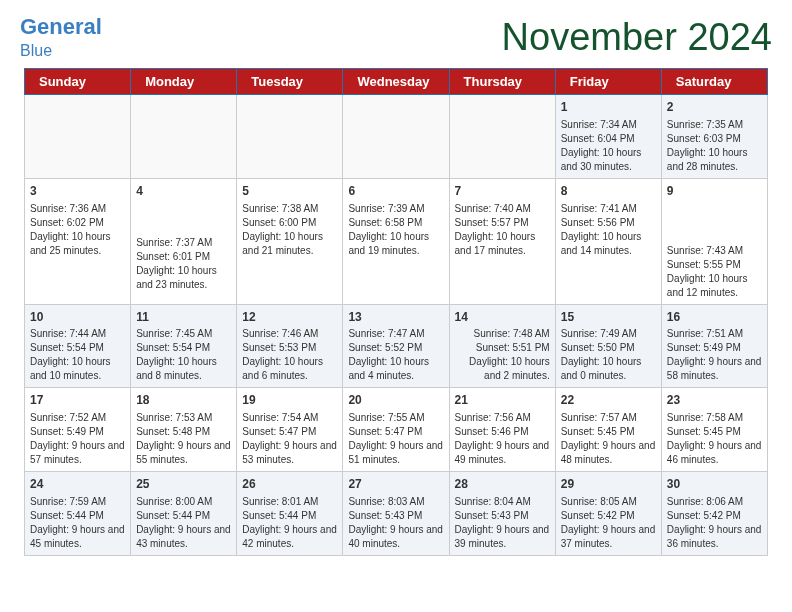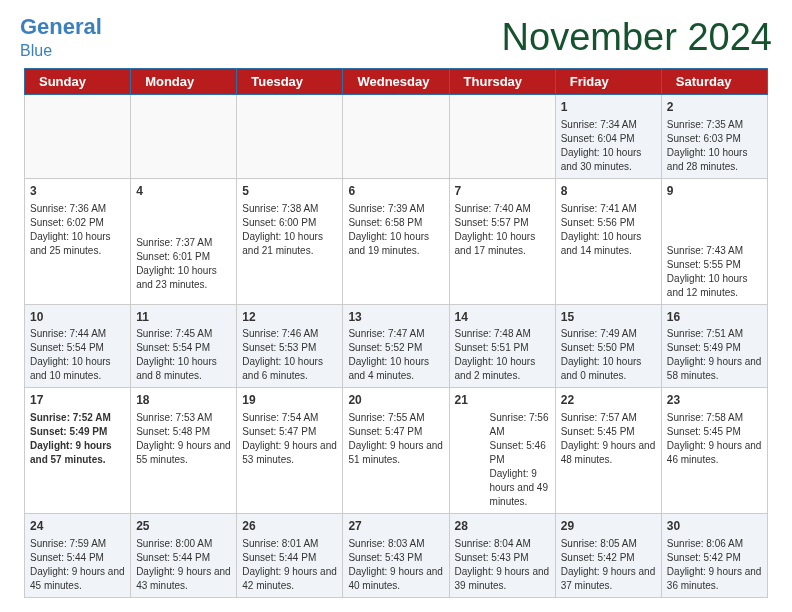--- a/index.html
+++ b/index.html
@@ -153,41 +153,41 @@
 Daylight: 10 hours and 6 minutes.</div>
           </td>
           <td class="alt-row">
             <span class="day-num">13</span>
             <div class="day-info" style="white-space: pre-line;">Sunrise: 7:47 AM
 Sunset: 5:52 PM
 Daylight: 10 hours and 4 minutes.</div>
           </td>
           <td class="alt-row">
             <span class="day-num">14</span>
-            <div class="day-info" style="white-space: pre-line;">Sunrise: 7:48 AM
+            <div class="day-info" style="white-space: pre-line; text-align: right;">Sunrise: 7:48 AM
 Sunset: 5:51 PM
 Daylight: 10 hours and 2 minutes.</div>
           </td>
           <td class="alt-row">
             <span class="day-num">15</span>
             <div class="day-info" style="white-space: pre-line;">Sunrise: 7:49 AM
 Sunset: 5:50 PM
 Daylight: 10 hours and 0 minutes.</div>
           </td>
           <td class="alt-row">
             <span class="day-num">16</span>
             <div class="day-info" style="white-space: pre-line;">Sunrise: 7:51 AM
 Sunset: 5:49 PM
 Daylight: 9 hours and 58 minutes.</div>
           </td>
         </tr>
         <tr>
           <td>
             <span class="day-num">17</span>
-            <div class="day-info" style="white-space: pre-line; font-weight: bold;">Sunrise: 7:52 AM
+            <div class="day-info" style="white-space: pre-line;">Sunrise: 7:52 AM
 Sunset: 5:49 PM
 Daylight: 9 hours and 57 minutes.</div>
           </td>
           <td>
             <span class="day-num">18</span>
             <div class="day-info" style="white-space: pre-line;">Sunrise: 7:53 AM
 Sunset: 5:48 PM
 Daylight: 9 hours and 55 minutes.</div>
           </td>
           <td>
@@ -197,21 +197,21 @@
 Daylight: 9 hours and 53 minutes.</div>
           </td>
           <td>
             <span class="day-num">20</span>
             <div class="day-info" style="white-space: pre-line;">Sunrise: 7:55 AM
 Sunset: 5:47 PM
 Daylight: 9 hours and 51 minutes.</div>
           </td>
           <td>
             <span class="day-num">21</span>
-            <div class="day-info" style="white-space: pre-line; margin-left: 35px;">Sunrise: 7:56 AM
+            <div class="day-info" style="white-space: pre-line;">Sunrise: 7:56 AM
 Sunset: 5:46 PM
 Daylight: 9 hours and 49 minutes.</div>
           </td>
           <td>
             <span class="day-num">22</span>
             <div class="day-info" style="white-space: pre-line;">Sunrise: 7:57 AM
 Sunset: 5:45 PM
 Daylight: 9 hours and 48 minutes.</div>
           </td>
           <td>

